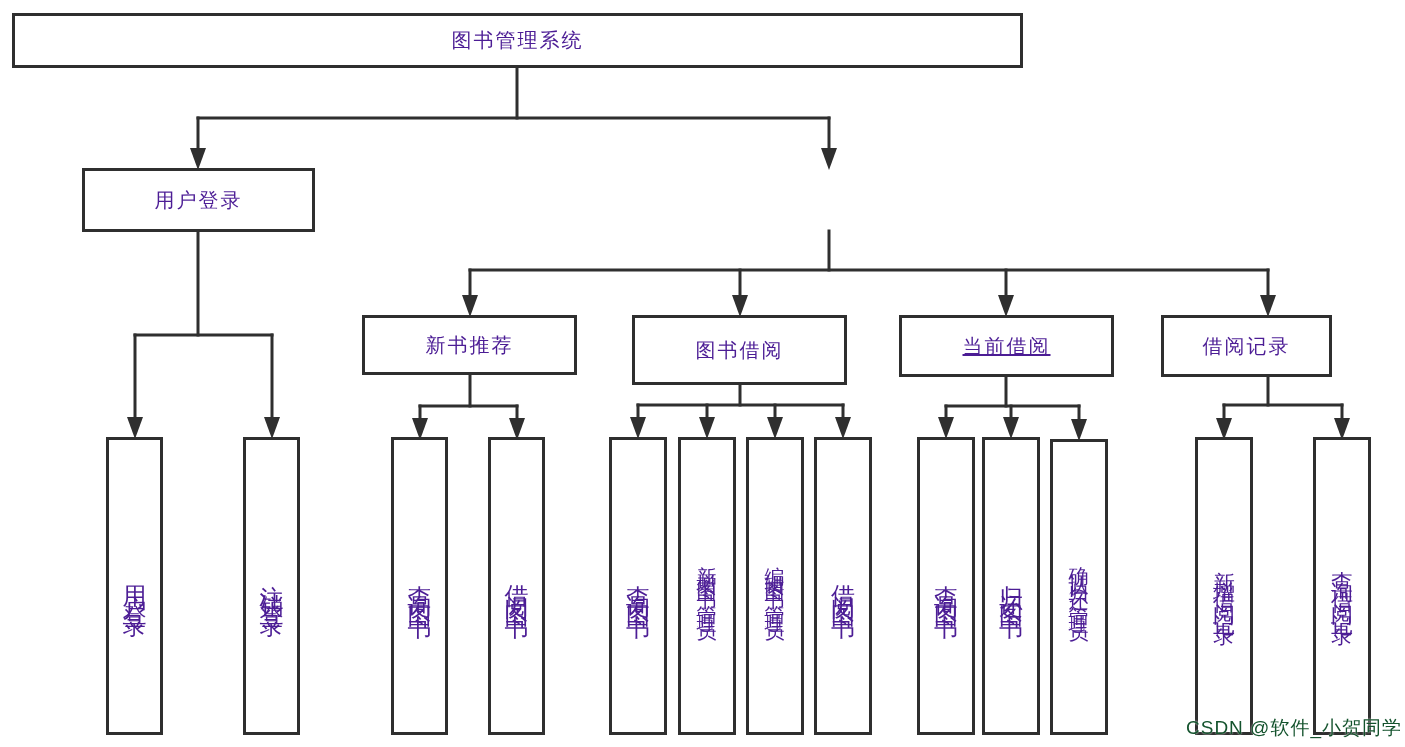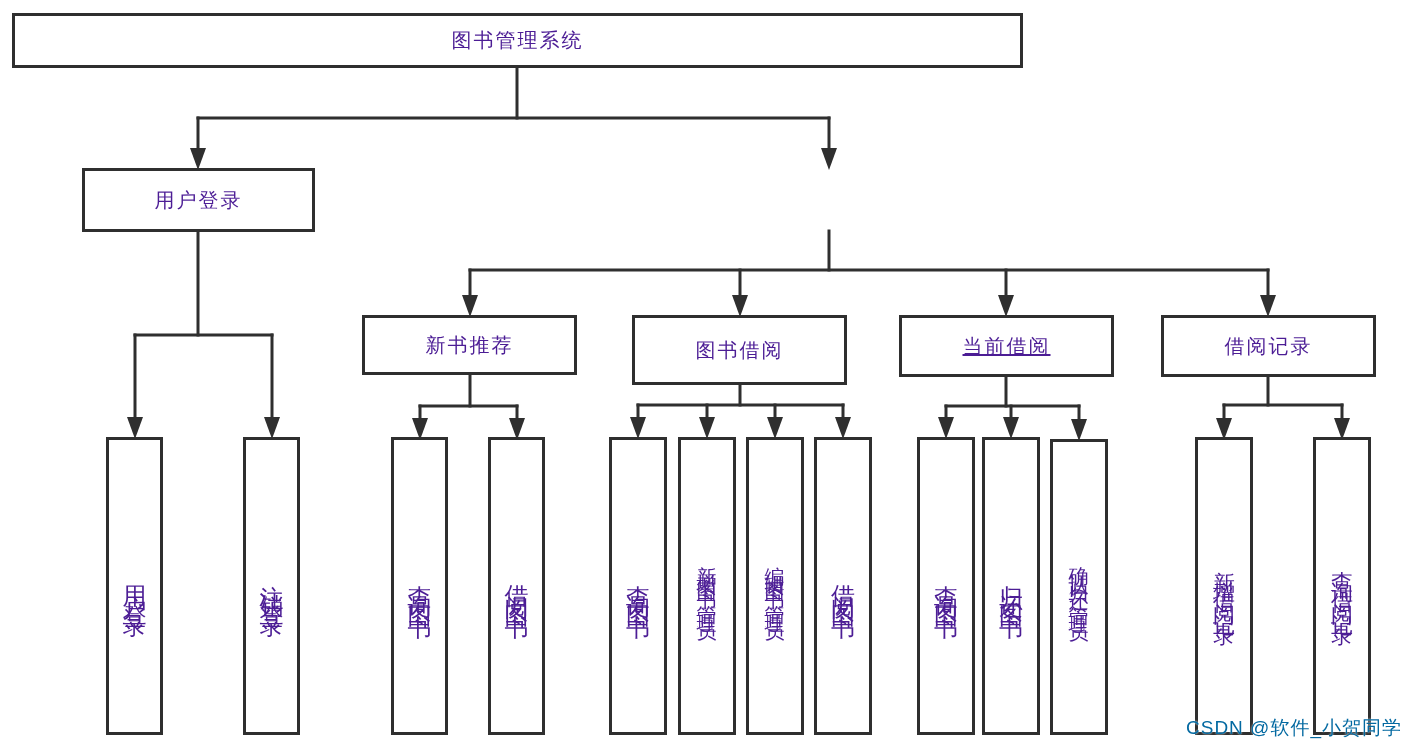--- a/index.html
+++ b/index.html
@@ -50,21 +50,21 @@
   .vnode.sm {
     font-size: 20px;
     letter-spacing: 8px;
   }
   .watermark {
     position: absolute;
     left: 1186px;
     top: 715px;
     font-size: 19px;
     letter-spacing: 1px;
-    color: #0369a1;
+    color: #14532d;
     text-shadow: 0 0 2px #ffffff;
     white-space: nowrap;
     z-index: 5;
   }
 </style>
 </head>
 <body>
 
 <div class="stage">
 
@@ -134,21 +134,21 @@
     </g>
   </svg>
 
   <div class="node hnode" style="left:12px; top:13px; width:1011px; height:55px;">图书管理系统</div>
 
   <div class="node hnode" style="left:82px; top:168px; width:233px; height:64px;">用户登录</div>
 
   <div class="node hnode" style="left:362px; top:315px; width:215px; height:60px;">新书推荐</div>
   <div class="node hnode" style="left:632px; top:315px; width:215px; height:70px;">图书借阅</div>
   <div class="node hnode" style="left:899px; top:315px; width:215px; height:62px;text-decoration:underline;">当前借阅</div>
-  <div class="node hnode" style="left:1161px; top:315px; width:215px; height:62px;">借阅记录</div>
+  <div class="node hnode" style="left:1161px; top:315px; width:171px; height:62px;">借阅记录</div>
 
   <div class="node vnode" style="left:106px; top:437px; width:57px; height:298px;">用户登录</div>
   <div class="node vnode" style="left:243px; top:437px; width:57px; height:298px;">注销登录</div>
 
   <div class="node vnode" style="left:391px; top:437px; width:57px; height:298px;">查询图书</div>
   <div class="node vnode" style="left:488px; top:437px; width:57px; height:298px;">借阅图书</div>
 
   <div class="node vnode" style="left:609px; top:437px; width:58px; height:298px;">查询图书</div>
   <div class="node vnode sm" style="left:678px; top:437px; width:58px; height:298px;">新增图书（管理员）</div>
   <div class="node vnode sm" style="left:746px; top:437px; width:58px; height:298px;">编辑图书（管理员）</div>

